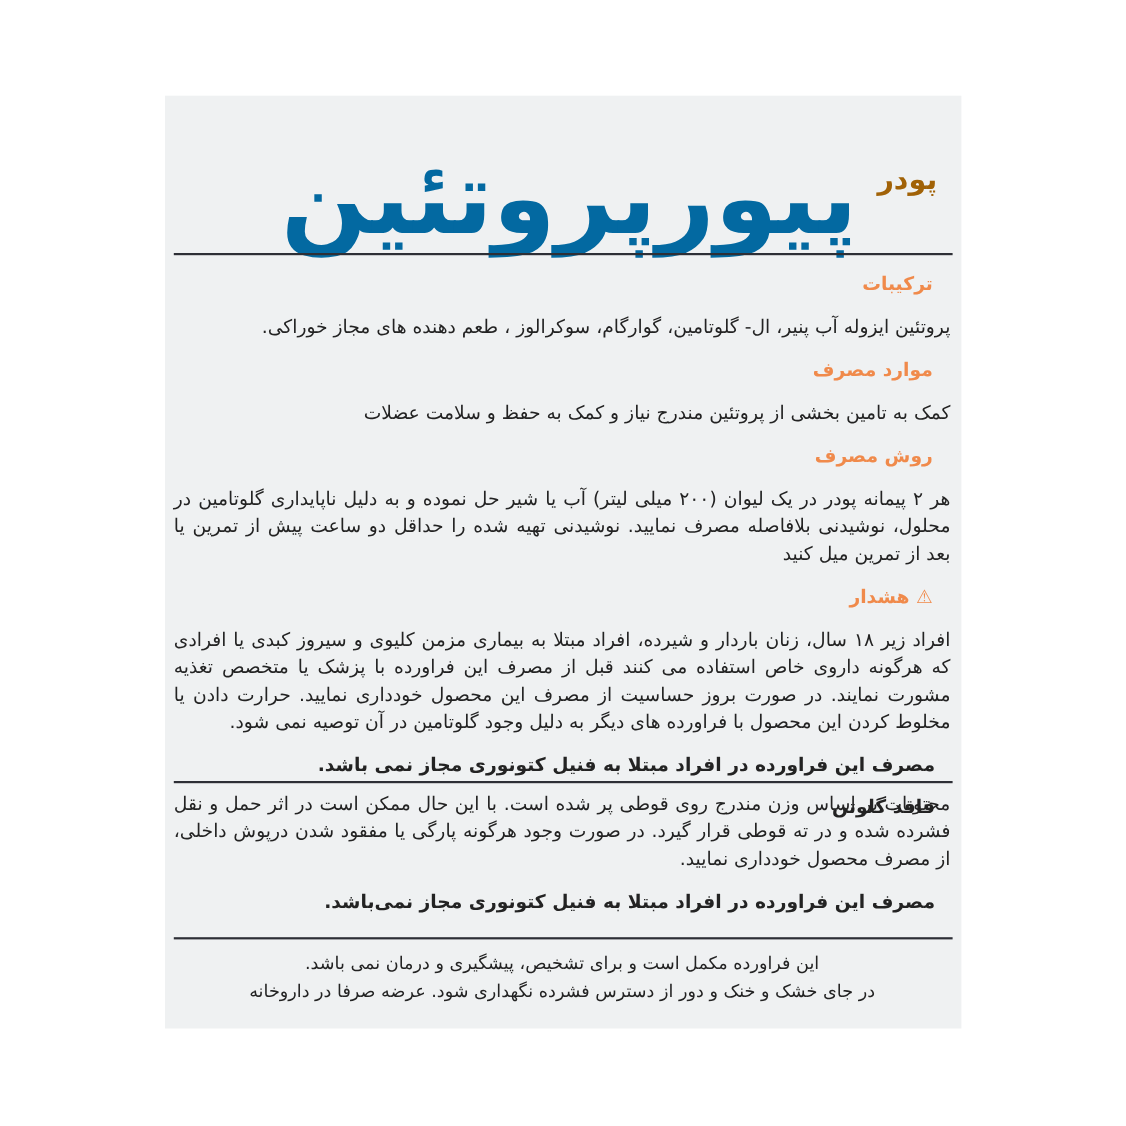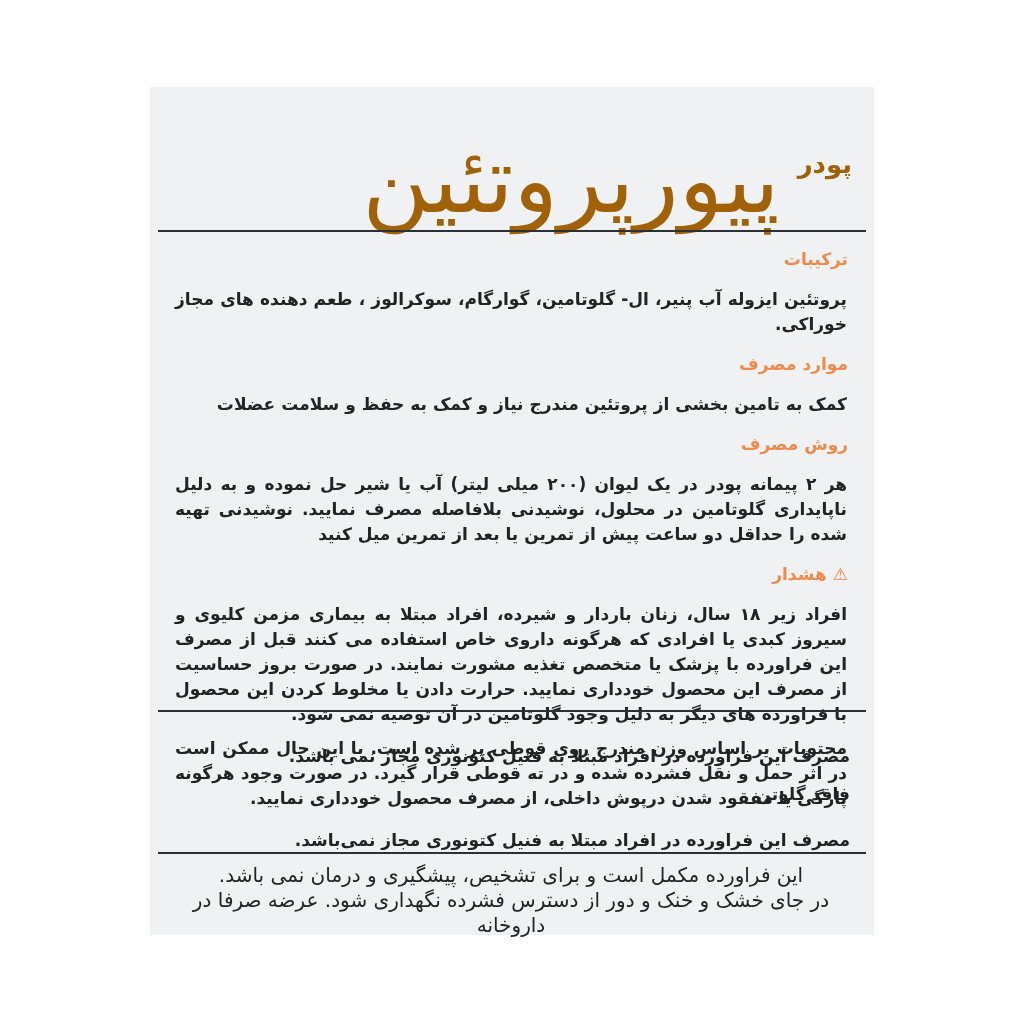--- a/index.html
+++ b/index.html
@@ -34,23 +34,23 @@
     }
     .title-prefix {
       font-size: 26px;
       font-weight: bold;
       margin-left: 18px;
       margin-bottom: 48px;
       color: #a16207;
     }
     .title-main {
       font-size: 92px;
-      font-weight: 400;
+      font-weight: 700;
       line-height: 1;
-      color: #a16207;
+      color: #0369a1;
       letter-spacing: -2px;
     }
     .rule {
       position: absolute;
       left: 8px;
       right: 8px;
       height: 2px;
       background: #2d2f36;
     }
     .rule.r1 { top: 143px; }
@@ -68,35 +68,35 @@
 
     .heading {
       color: #f08a4b;
       font-size: 17px;
       font-weight: bold;
       line-height: 21px;
       margin: 16px;
     }
     .para {
       font-size: 17px;
-      font-weight: bold;
+      font-weight: normal;
       line-height: 25px;
-      margin: 17px;
+      margin: 0;
       text-align: justify;
       text-align-last: right;
     }
     .para.single { text-align-last: right; }
     .plain {
       font-size: 17px;
       font-weight: bold;
       line-height: 24px;
       margin: 14px;
     }
     .foot-line {
-      font-size: 20px;
+      font-size: 16px;
       font-weight: normal;
       line-height: 25px;
       margin: 0;
       text-align: center;
     }
     .warn-icon {
       display: inline-block;
       margin-left: 6px;
       color: #f08a4b;
       font-size: 17px;

